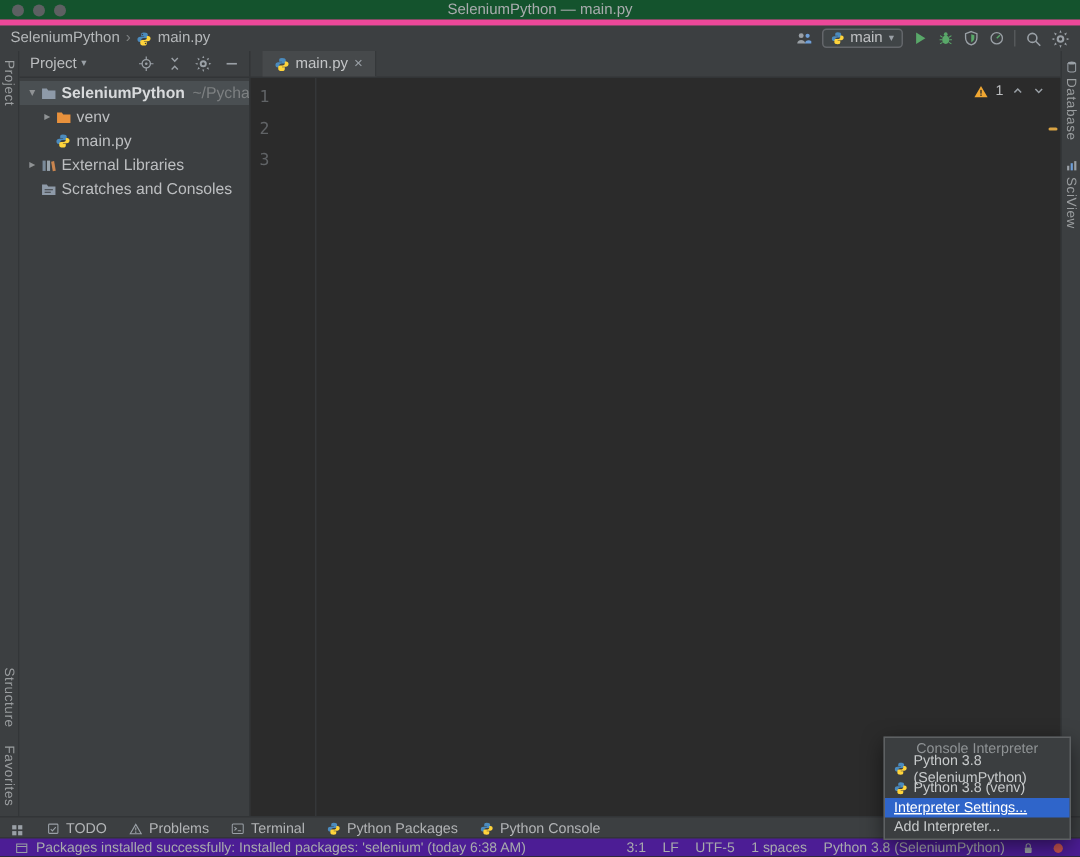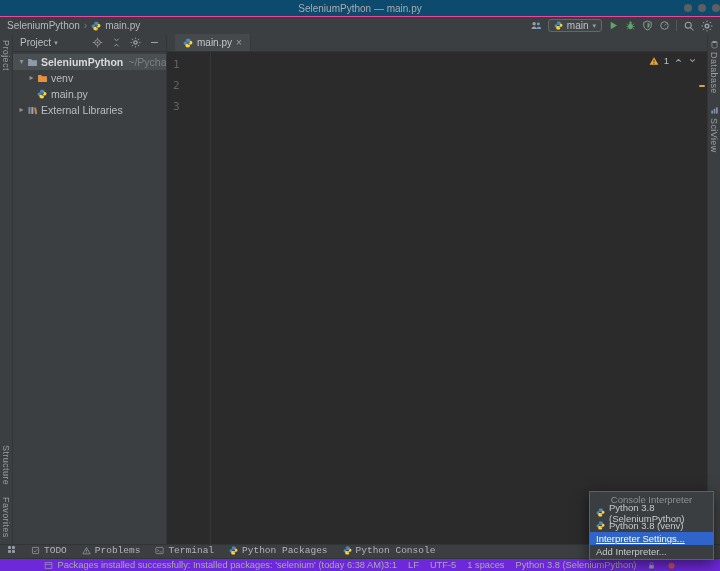--- a/index.html
+++ b/index.html
@@ -4,22 +4,22 @@
 <style>
   * { margin:0; padding:0; box-sizing:border-box; }
   html,body { background:#242628; }
   .window {
     position:relative; width:720px; height:571px; overflow:hidden;
     background:#3c3f41; color:#bbbdbf;
     font-family:"Liberation Sans", sans-serif; font-size:10px;
     -webkit-font-smoothing:antialiased;
   }
   
-  .titlebar { height:17px; background:#0c4a6e; border-bottom:1px solid #ec4899;
-    display:flex; align-items:center; position:relative;justify-content:flex-end; }
+  .titlebar { height:17px; background:#14532d; border-bottom:4px solid #ec4899;
+    display:flex; align-items:center; position:relative; }
   .traffic { display:flex; gap:6px; margin-left:8px; z-index:2; }
   .traffic span { width:8px; height:8px; border-radius:50%; background:#5d6062; display:block; }
   .win-title { position:absolute; left:0; right:0; text-align:center; font-size:10px; color:#a9acae; }
   
   .navbar { height:17px; display:flex; align-items:center; justify-content:space-between; padding:0 7px; background:#3c3f41; }
   .breadcrumb { display:flex; align-items:center; gap:4px; color:#b5b8ba; }
   .crumb-sep { color:#7d8082; font-size:10px; }
   .nav-actions { display:flex; align-items:center; gap:6px; }
   .run-select { display:flex; align-items:center; gap:4px; height:13px; padding:0 5px;
     border:1px solid #63666a; border-radius:3px; background:#404547; color:#bfc1c3; }
@@ -62,25 +62,25 @@
   .gutter-line { position:absolute; left:43px; top:0; bottom:0; width:1px; background:#353739; }
   .code-line { display:flex; height:21px; align-items:center; font-family:"DejaVu Sans Mono", monospace; }
   .ln { width:43px; flex:none; padding-left:6px; font-size:11px; color:#606366; }
   .code { padding-left:4px; font-size:13px; color:#808080; white-space:pre; }
   .inspect-widget { position:absolute; top:3px; right:10px; display:flex; align-items:center;
     gap:5px; color:#bcbec0; font-size:9.5px; }
   .stripe-mark { position:absolute; right:2px; top:33px; width:6px; height:2px;
     background:#d9a343; border-radius:1px; }
   
   .bottom-toolbar { height:14px; border-top:1px solid #323537; background:#3c3f41;
-    display:flex; align-items:flex-start; padding:0 7px; gap:15px; font-size:9.5px; color:#b2b4b6; flex:none;font-family:Liberation Mono, monospace; }
+    display:flex; align-items:flex-end; padding:0 7px; gap:15px; font-size:9.5px; color:#b2b4b6; flex:none; }
   .bt-item { display:flex; align-items:center; gap:4px; }
   
-  .statusbar { height:13px; border-top:1px solid #323537; background:#6d28d9;
-    display:flex; align-items:center; justify-content:center; padding:0 0;
+  .statusbar { height:13px; border-top:1px solid #323537; background:#4c1d95;
+    display:flex; align-items:center; justify-content:space-between; padding:0 10px;
     font-size:9.3px; color:#a8abad; flex:none; }
   .sb-left { display:flex; align-items:center; gap:5px; min-width:0; overflow:hidden; white-space:nowrap; }
   .sb-right { display:flex; align-items:center; gap:11px; flex:none; }
   
   .popup { position:absolute; right:6px; bottom:11px; width:125px; background:#3b3e40;
     border:1px solid #5e6163; box-shadow:0 4px 14px rgba(0,0,0,.55); padding:1px 0;
     font-size:9.5px; z-index:10; }
   .popup-title { height:13px; line-height:13px; text-align:center; color:#8f9395; }
   .popup-item { height:13px; display:flex; align-items:center; gap:4px; padding:0 6px; color:#c7cacb; }
   .popup-item.sel { background:#2f65ca; color:#ffffff;text-decoration:underline; }
@@ -277,20 +277,30 @@
           <div class="tree-row lvl0">
             <span class="twist">▸</span>
             <span class="tree-ic">
               <svg width="11" height="11" viewBox="0 0 16 16">
                   <rect x="2" y="3" width="3" height="10" fill="#7a8a99"></rect>
                   <rect x="6.3" y="3" width="3" height="10" fill="#9aa5ad"></rect>
                   <path d="M10.3 4l2.9-.5 1.6 9.3-2.9.5z" fill="#c9854f"></path>
                 </svg>
             </span>
             <span>External Libraries</span>
+          </div>
+          <div class="tree-row lvl0">
+            <span class="twist"></span>
+            <span class="tree-ic">
+              <svg width="11" height="11" viewBox="0 0 16 16">
+                  <path fill="#8e9aa8" d="M1.5 3h4.6l1.4 1.8h7V13h-13z"></path>
+                  <path d="M4 8h8M4 10.5h6" stroke="#3c3f41" stroke-width="1"></path>
+                </svg>
+            </span>
+            <span>Scratches and Consoles</span>
           </div>
         </div>
 
         <div class="editor">
           <div class="gutter-line"></div>
           <div class="code-line">
             <span class="ln">1</span>
             <span class="code"></span>
           </div>
           <div class="code-line">

